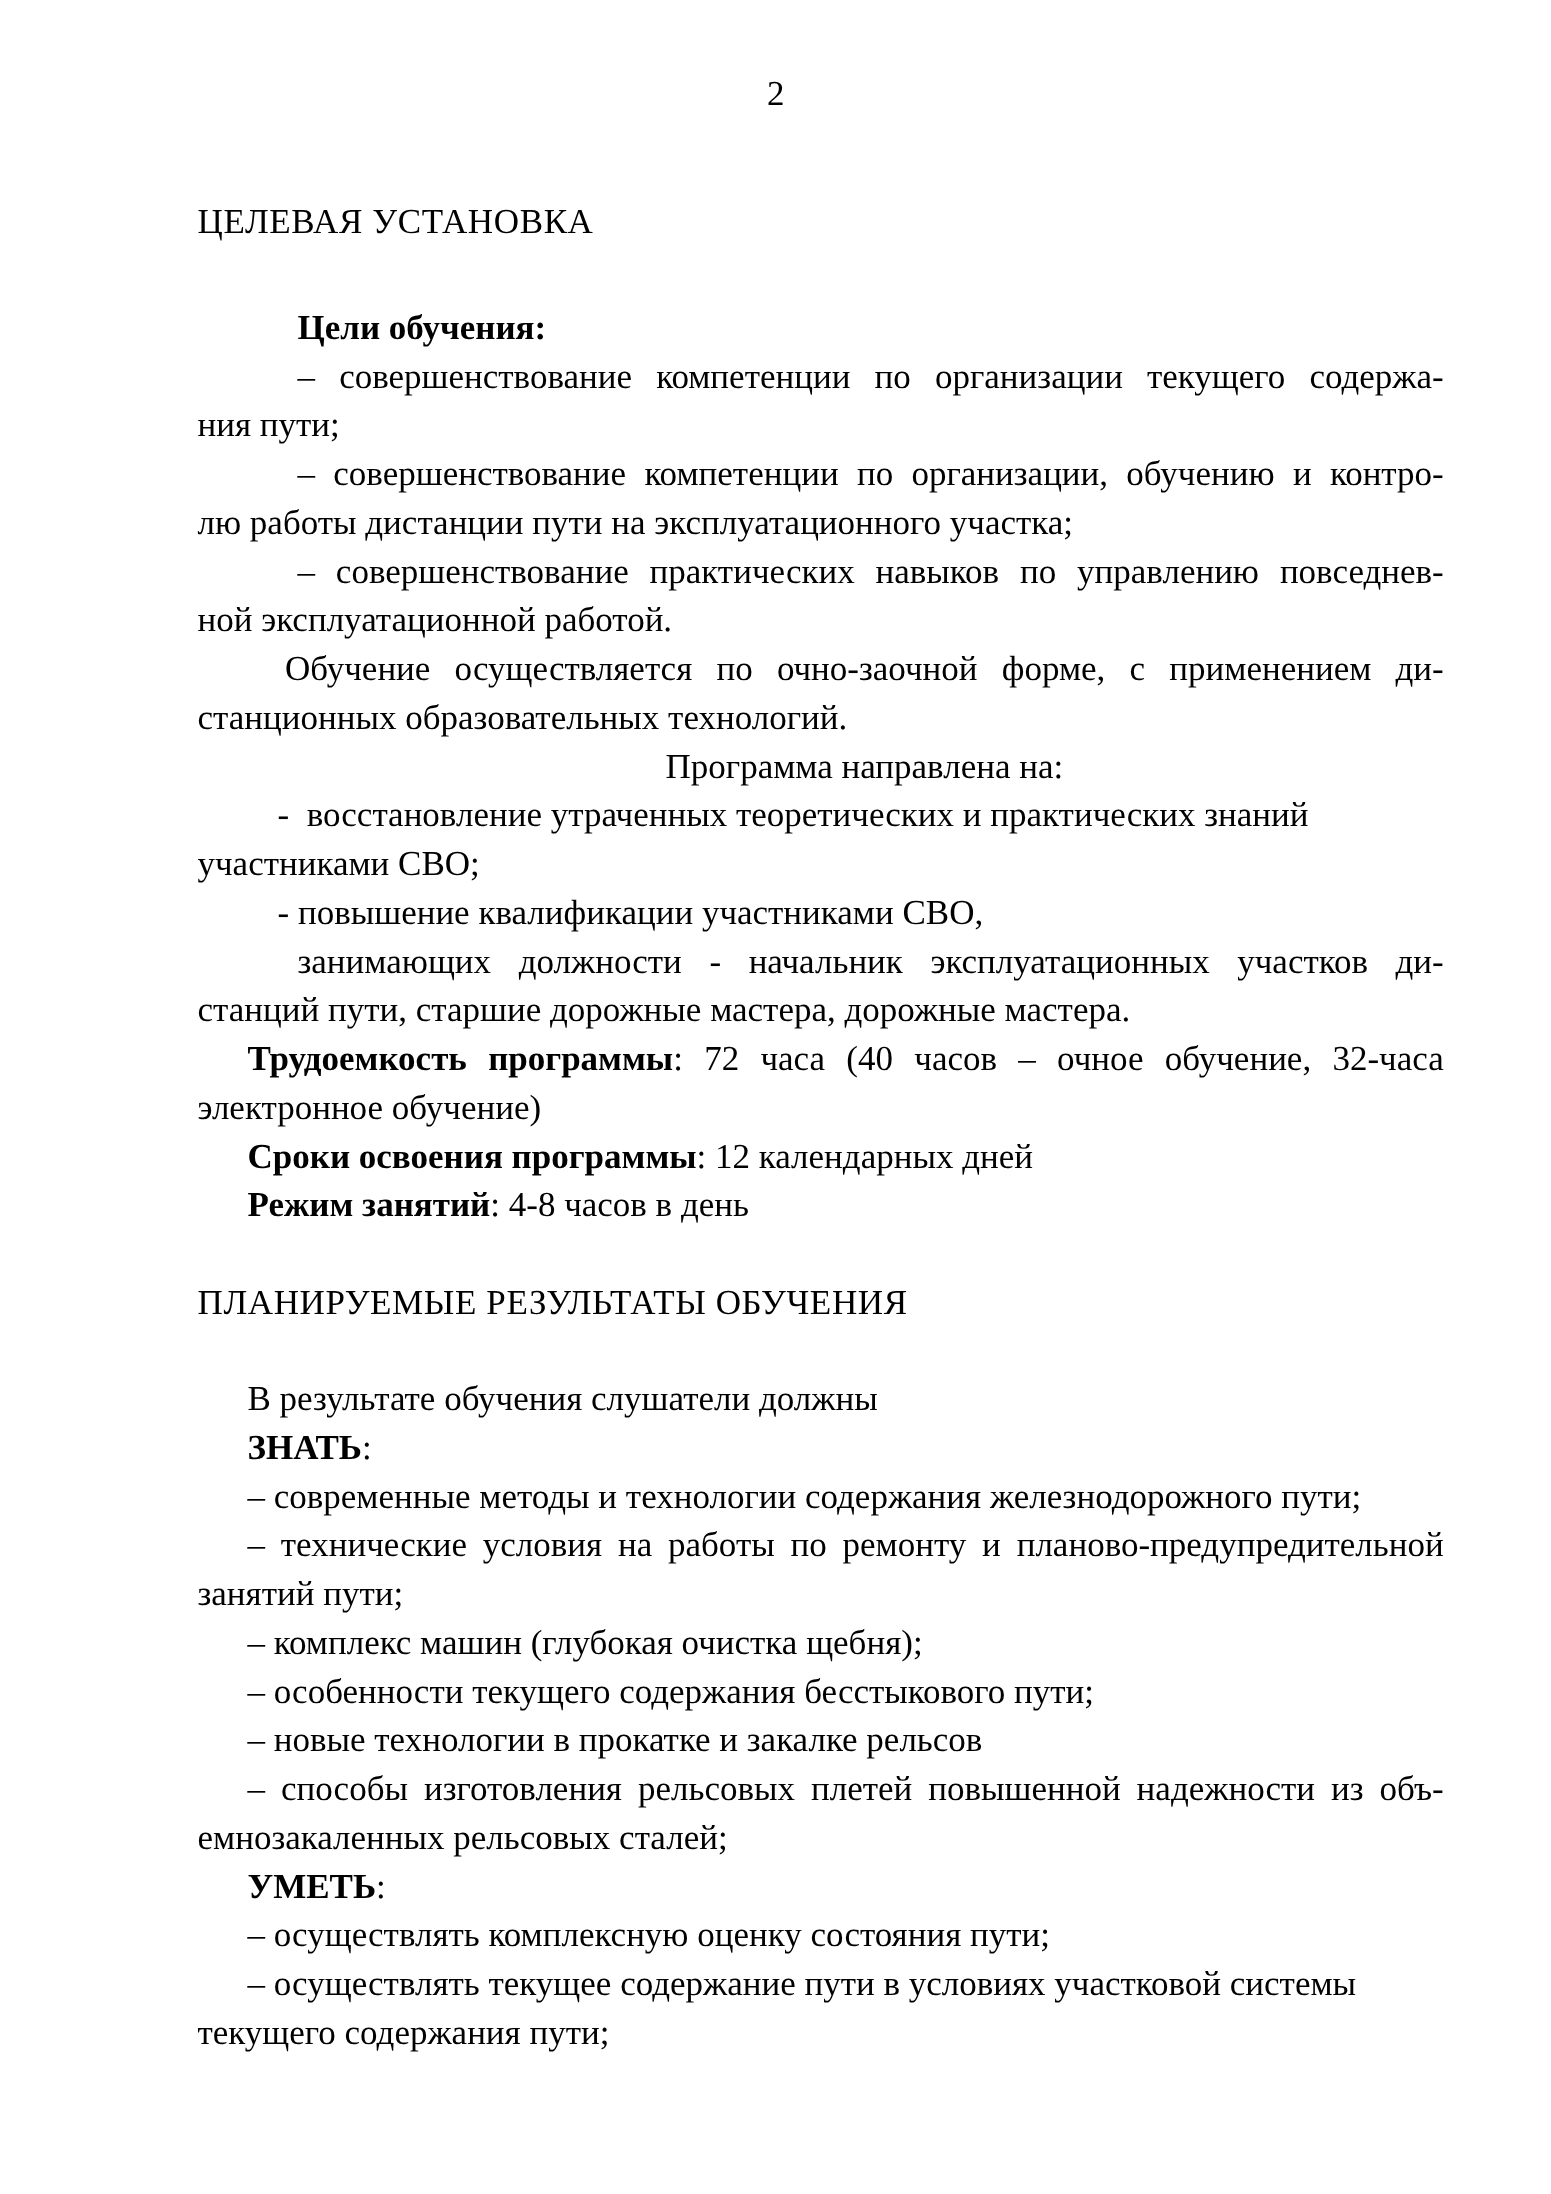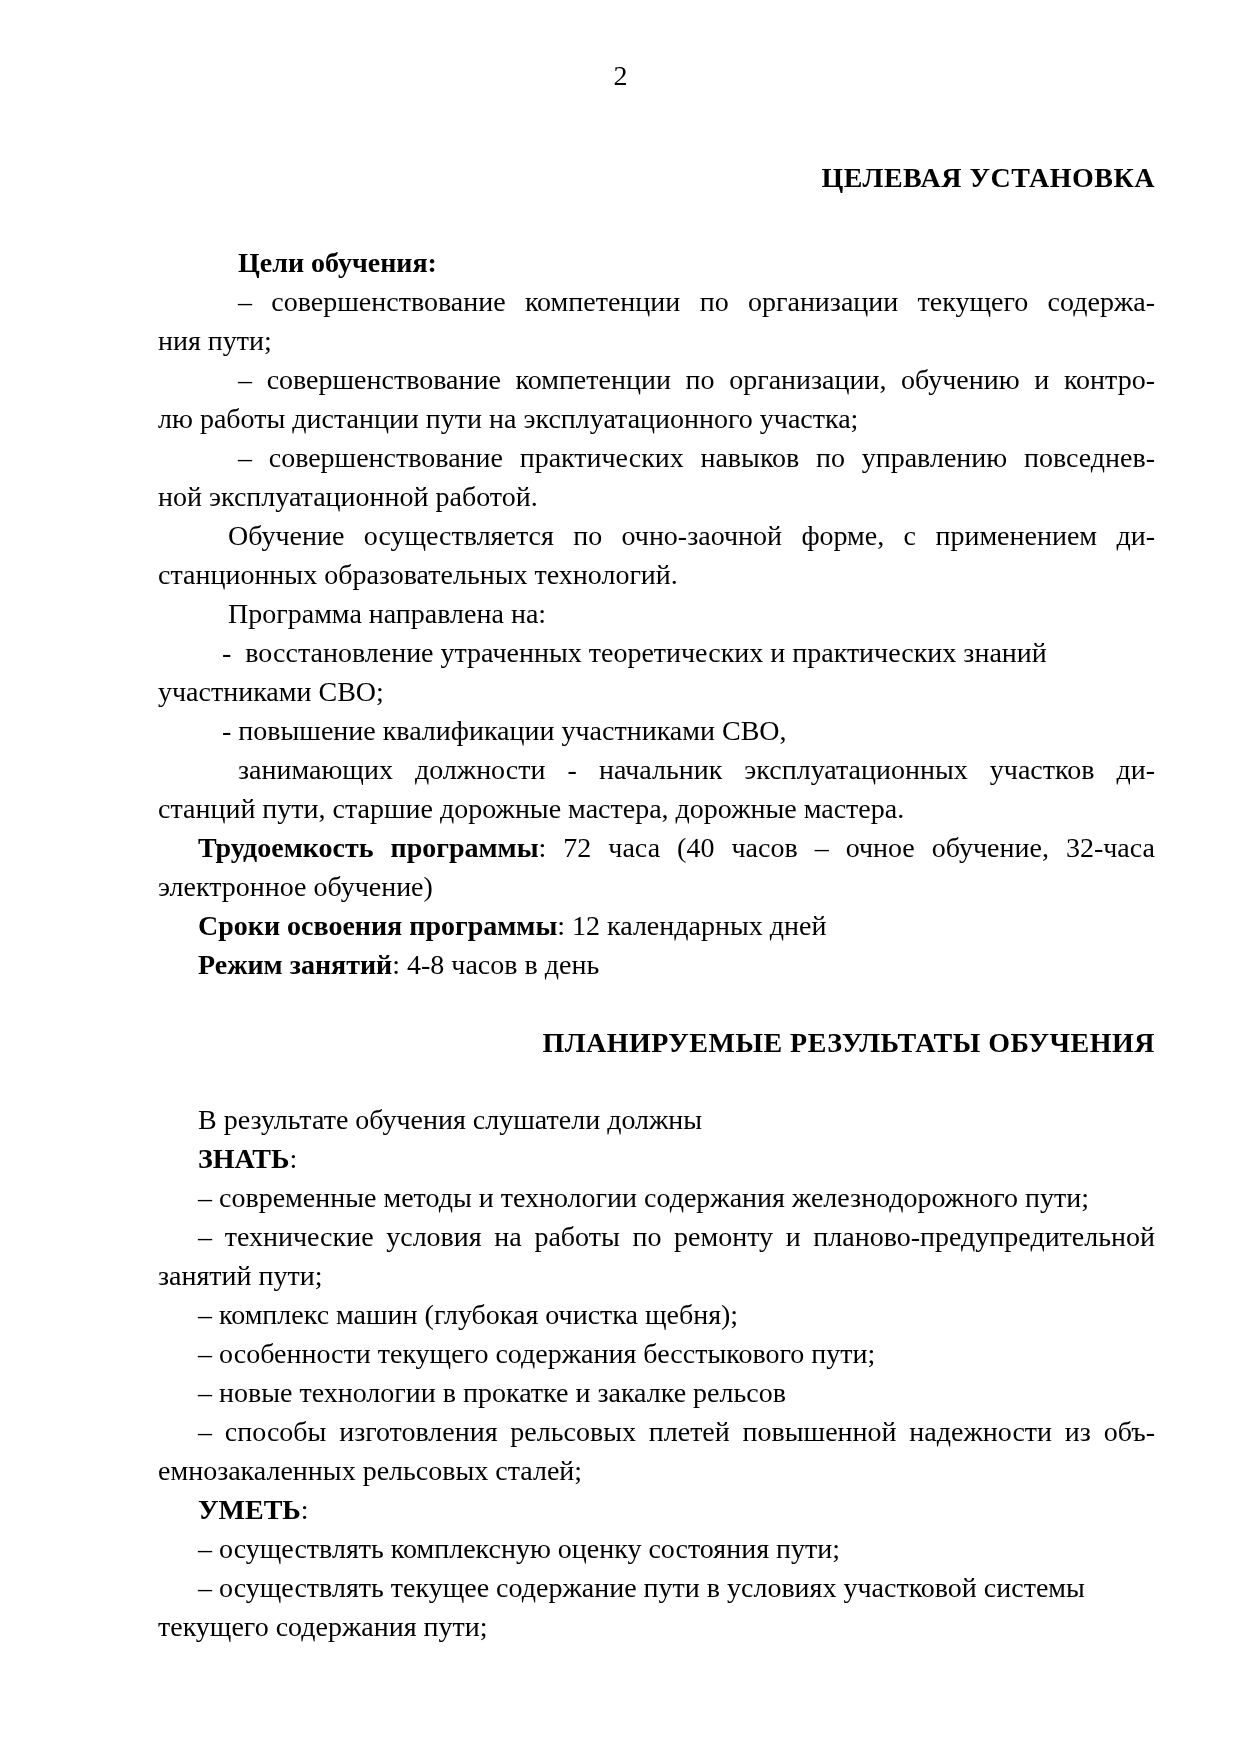--- a/index.html
+++ b/index.html
@@ -12,33 +12,33 @@
     color:#000000;
     font-family:"Liberation Serif","DejaVu Serif",serif;
     font-size:28px;
     line-height:39px;
     padding:56px 86px 0 158px;
     overflow:hidden;
   }
   .line{min-height:39px;}
   .pagenum{text-align:center;margin-left:-158px;margin-right:-86px;}
   .h{
-    text-align:right;
-    font-weight:bold;
+    text-align:left;
+    font-weight:normal;
     letter-spacing:0.5px;
   }
   .h1{margin-top:63px;margin-bottom:46px;}
   .h2{margin-top:39px;margin-bottom:38px;}
   .bold{font-weight:bold;}
   b{font-weight:bold;}
   
   .j{text-align:justify;text-align-last:justify;}
   
   .ti-a{text-indent:80px;}
-  .ti-b{text-indent:70px;}
+  .ti-b{text-indent:70px;text-align:center;}
   .ti-c{text-indent:64px;}
   .ti-d{text-indent:40px;}
 </style>
 </head>
 <body>
 
 <div class="page">
 
   <div class="line pagenum">2</div>
 

